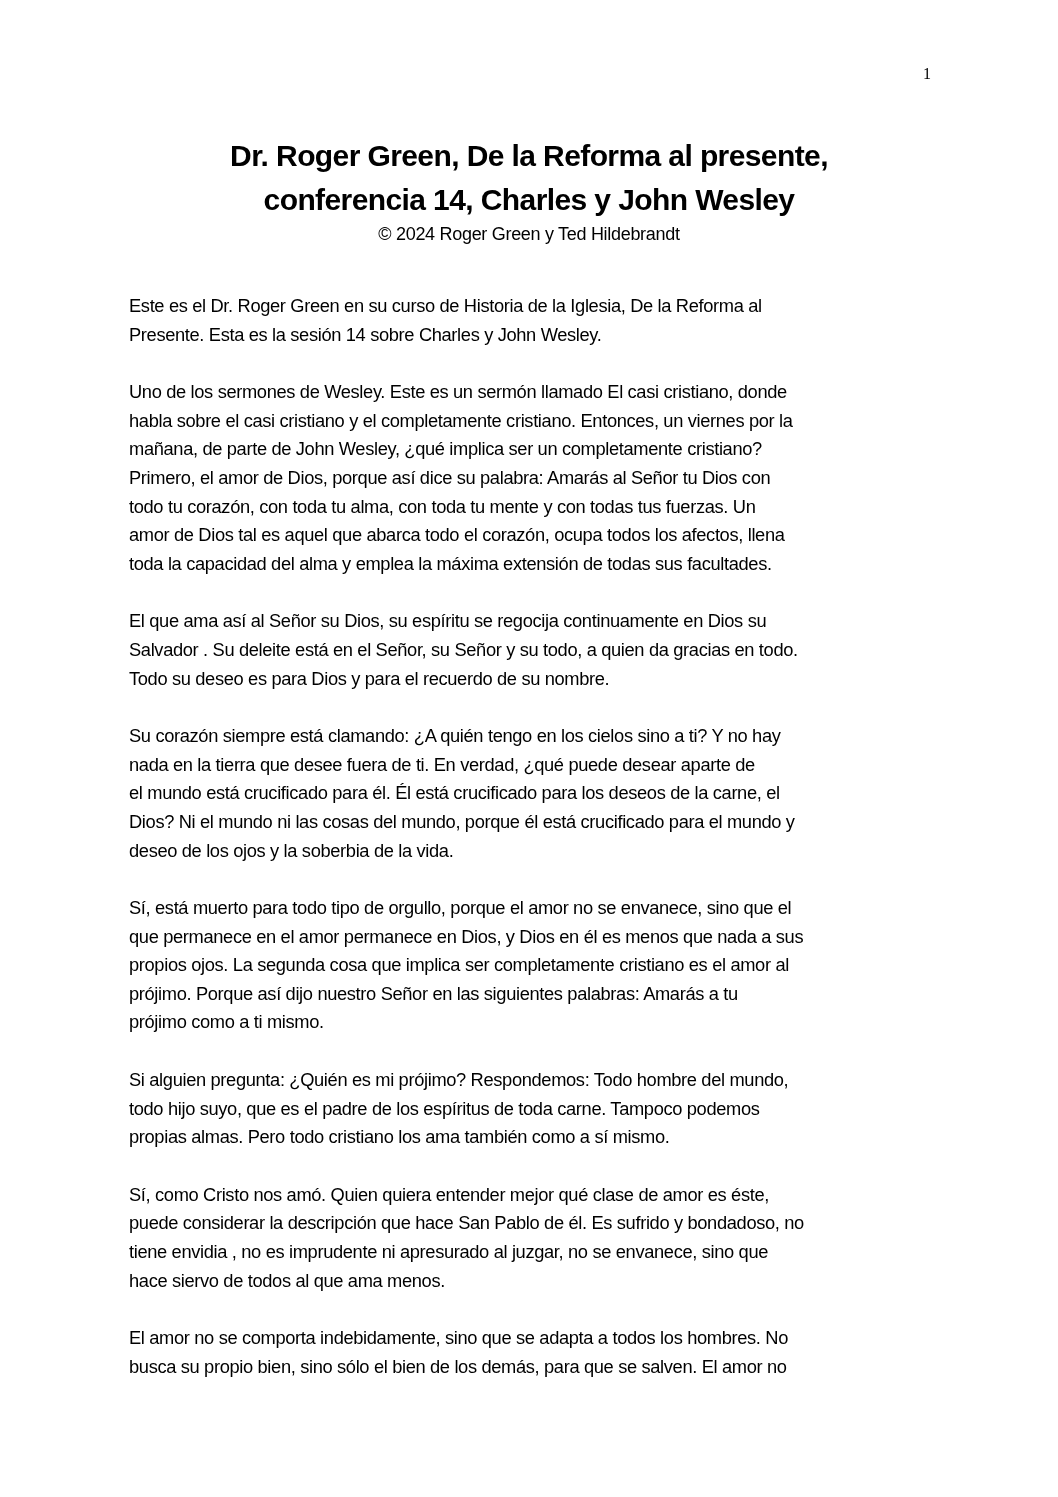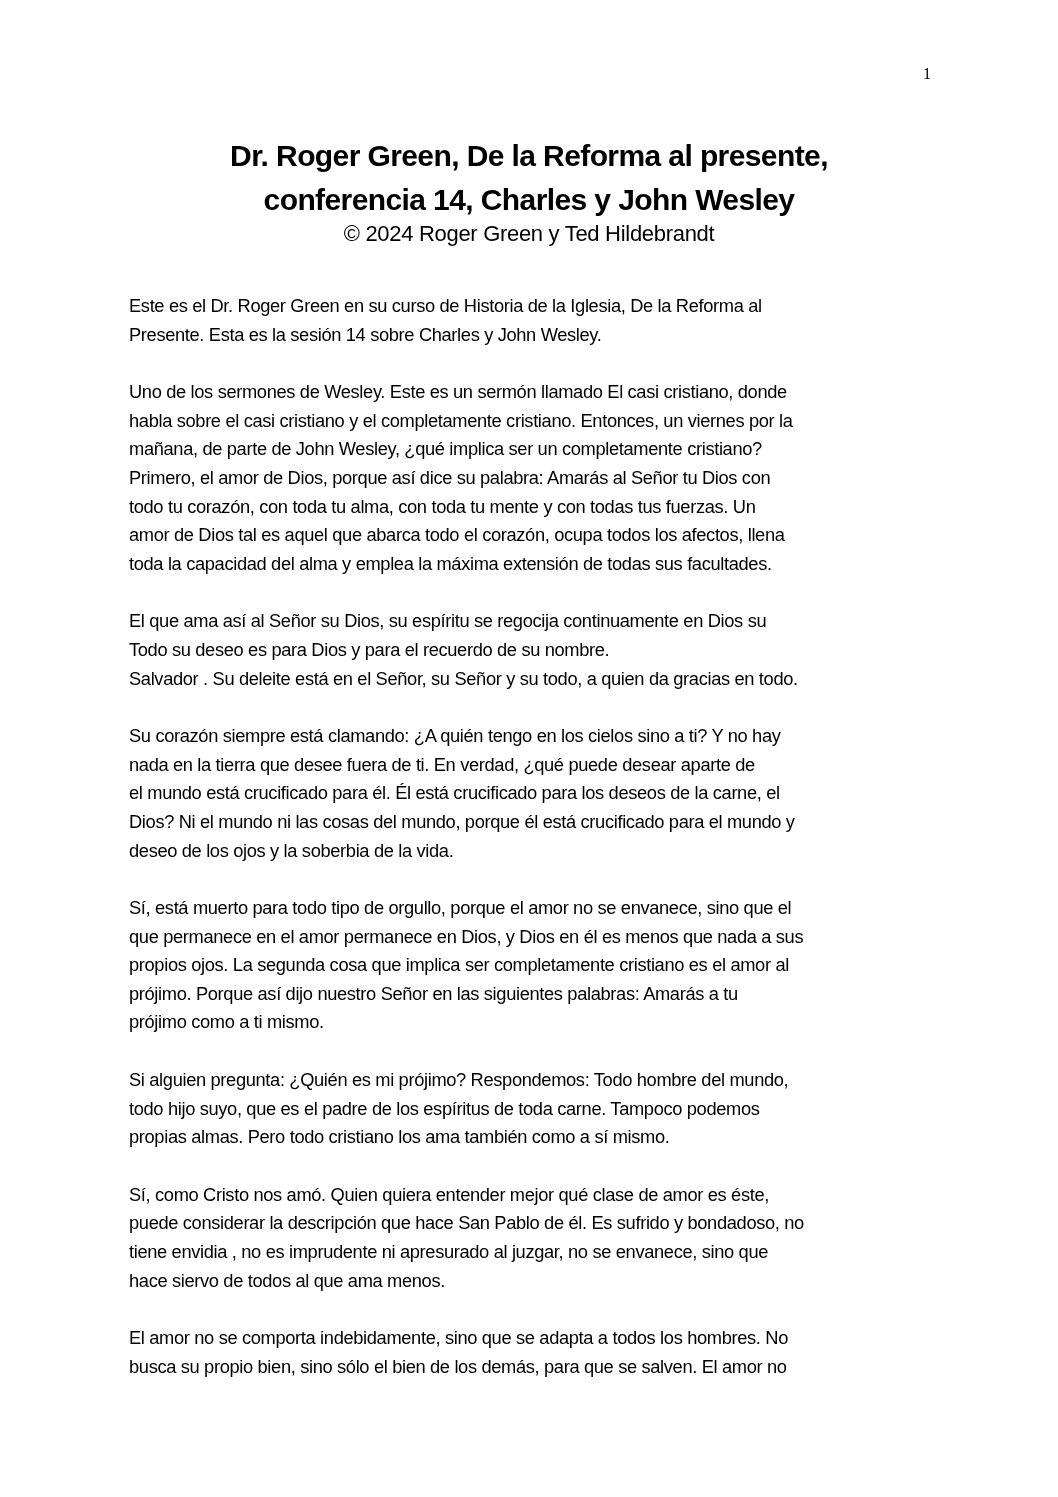--- a/index.html
+++ b/index.html
@@ -39,21 +39,21 @@
     .title-line {
       font-family: "Liberation Sans", "DejaVu Sans", sans-serif;
       font-weight: bold;
       font-size: 30px;
       line-height: 44px;
       letter-spacing: -0.6px;
       white-space: nowrap;
     }
     .copyright {
       font-family: "Liberation Sans", "DejaVu Sans", sans-serif;
-      font-size: 22px;
+      font-size: 18px;
       line-height: 24px;
       margin-top: 0px;
       letter-spacing: -0.3px;
     }
     .body {
       position: absolute;
       left: 129px;
       top: 279px;
       width: 820px;
     }
@@ -94,22 +94,22 @@
       <span class="line">habla sobre el casi cristiano y el completamente cristiano. Entonces, un viernes por la</span>
       <span class="line">mañana, de parte de John Wesley, ¿qué implica ser un completamente cristiano?</span>
       <span class="line">Primero, el amor de Dios, porque así dice su palabra: Amarás al Señor tu Dios con</span>
       <span class="line">todo tu corazón, con toda tu alma, con toda tu mente y con todas tus fuerzas. Un</span>
       <span class="line">amor de Dios tal es aquel que abarca todo el corazón, ocupa todos los afectos, llena</span>
       <span class="line">toda la capacidad del alma y emplea la máxima extensión de todas sus facultades.</span>
     </p>
 
     <p class="para">
       <span class="line">El que ama así al Señor su Dios, su espíritu se regocija continuamente en Dios su</span>
+      <span class="line">Salvador . Su deleite está en el Señor, su Señor y su todo, a quien da gracias en todo.</span>
       <span class="line">Todo su deseo es para Dios y para el recuerdo de su nombre.</span>
-      <span class="line">Salvador . Su deleite está en el Señor, su Señor y su todo, a quien da gracias en todo.</span>
     </p>
 
     <p class="para">
       <span class="line">Su corazón siempre está clamando: ¿A quién tengo en los cielos sino a ti? Y no hay</span>
       <span class="line">nada en la tierra que desee fuera de ti. En verdad, ¿qué puede desear aparte de</span>
       <span class="line">el mundo está crucificado para él. Él está crucificado para los deseos de la carne, el</span>
       <span class="line">Dios? Ni el mundo ni las cosas del mundo, porque él está crucificado para el mundo y</span>
       <span class="line">deseo de los ojos y la soberbia de la vida.</span>
     </p>
 

